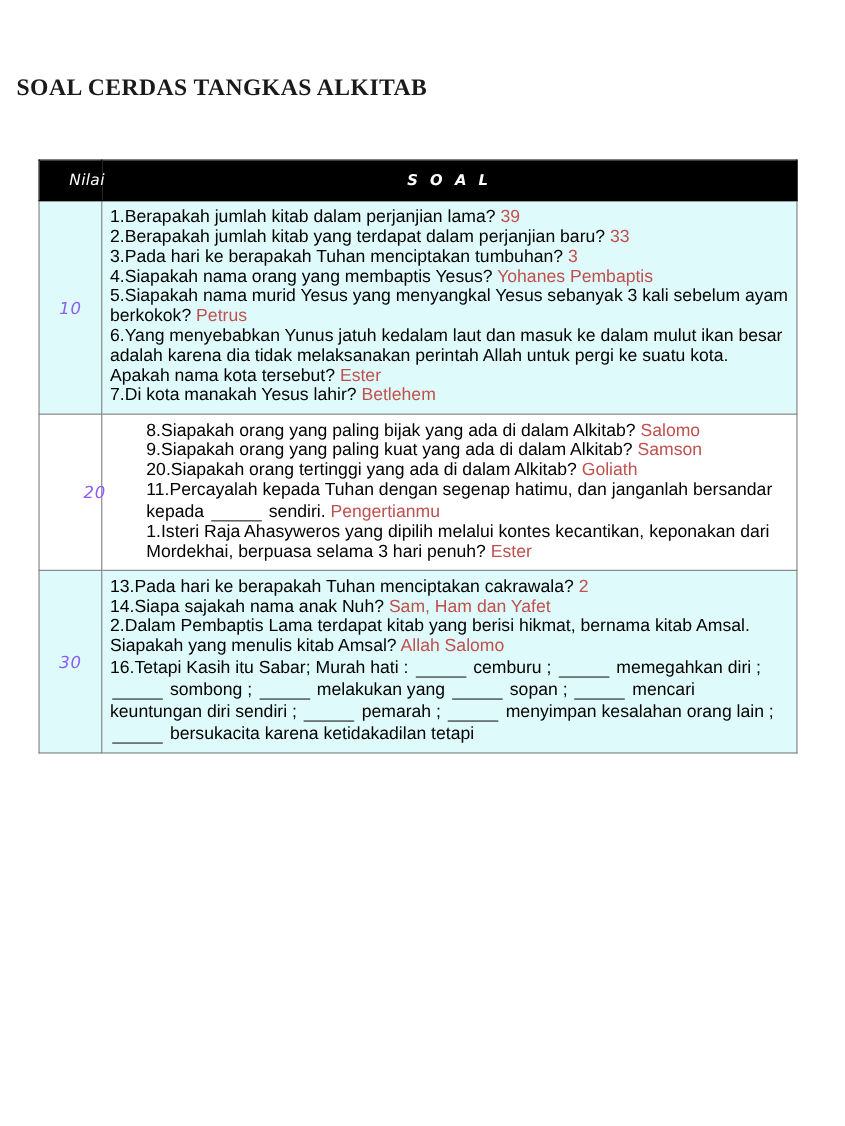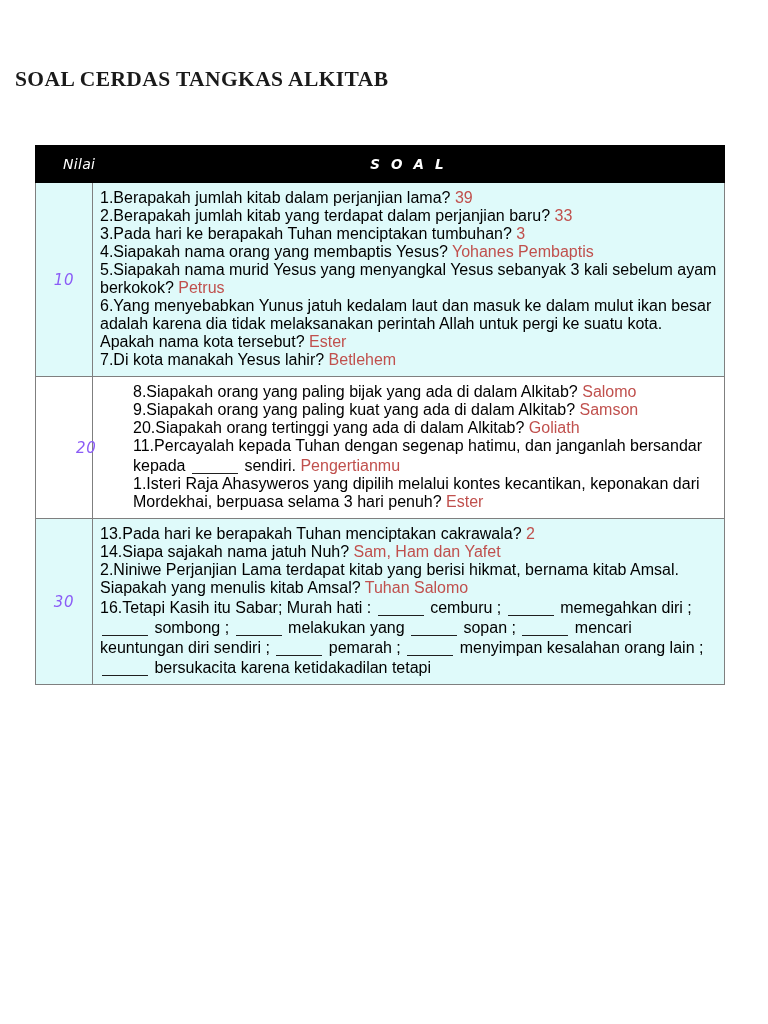--- a/index.html
+++ b/index.html
@@ -153,22 +153,22 @@
                 <div class="qitem"><span class="qnum">11.</span><span class="qtext">Percayalah kepada Tuhan dengan segenap hatimu, dan janganlah bersandar kepada <span class="blank">&nbsp;</span> sendiri.</span> <span class="ans">Pengertianmu</span></div>
                 <div class="qitem"><span class="qnum">1.</span><span class="qtext">Isteri Raja Ahasyweros yang dipilih melalui kontes kecantikan, keponakan dari Mordekhai, berpuasa selama 3 hari penuh?</span> <span class="ans">Ester</span></div>
               </div>
             </td>
           </tr>
           <tr class="band-a">
             <td class="nilai-cell">30</td>
             <td class="soal-cell">
               <div class="qlist">
                 <div class="qitem single"><span class="qnum">13.</span><span class="qtext">Pada hari ke berapakah Tuhan menciptakan cakrawala?</span> <span class="ans">2</span></div>
-                <div class="qitem single"><span class="qnum">14.</span><span class="qtext">Siapa sajakah nama jatuh Nuh?</span> <span class="ans">Sam, Ham dan Yafet</span></div>
-                <div class="qitem"><span class="qnum">2.</span><span class="qtext">Niniwe Perjanjian Lama terdapat kitab yang berisi hikmat, bernama kitab Amsal. Siapakah yang menulis kitab Amsal?</span> <span class="ans">Tuhan Salomo</span></div>
+                <div class="qitem single"><span class="qnum">14.</span><span class="qtext">Siapa sajakah nama anak Nuh?</span> <span class="ans">Sam, Ham dan Yafet</span></div>
+                <div class="qitem"><span class="qnum">2.</span><span class="qtext">Dalam Pembaptis Lama terdapat kitab yang berisi hikmat, bernama kitab Amsal. Siapakah yang menulis kitab Amsal?</span> <span class="ans">Allah Salomo</span></div>
                 <div class="qitem"><span class="qnum">16.</span><span class="qtext">Tetapi Kasih itu Sabar; Murah hati : <span class="blank">&nbsp;</span> cemburu ; <span class="blank">&nbsp;</span> memegahkan diri ; <span class="blank">&nbsp;</span> sombong ; <span class="blank">&nbsp;</span> melakukan yang <span class="blank">&nbsp;</span> sopan ; <span class="blank">&nbsp;</span> mencari keuntungan diri sendiri ; <span class="blank">&nbsp;</span> pemarah ; <span class="blank">&nbsp;</span> menyimpan kesalahan orang lain ; <span class="blank">&nbsp;</span> bersukacita karena ketidakadilan tetapi</span></div>
               </div>
             </td>
           </tr>
         </tbody>
     </table>
   </div>
 
 </div>
 

